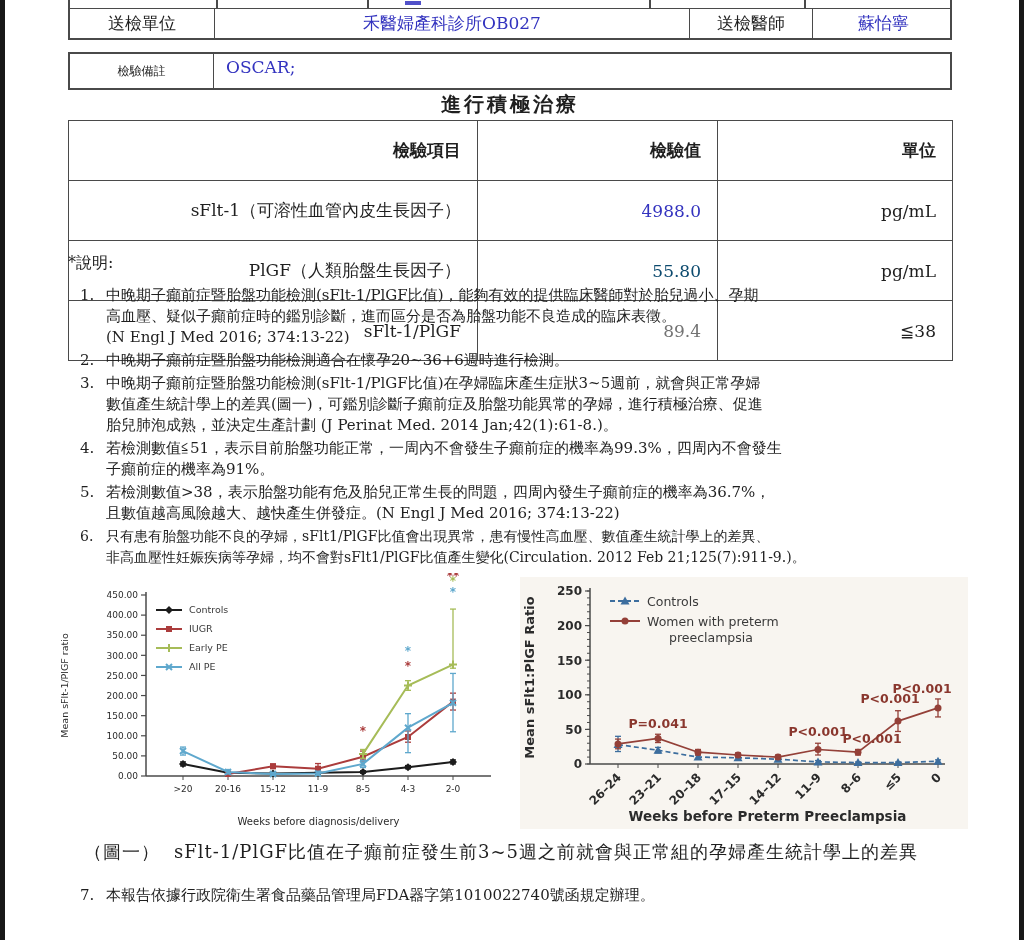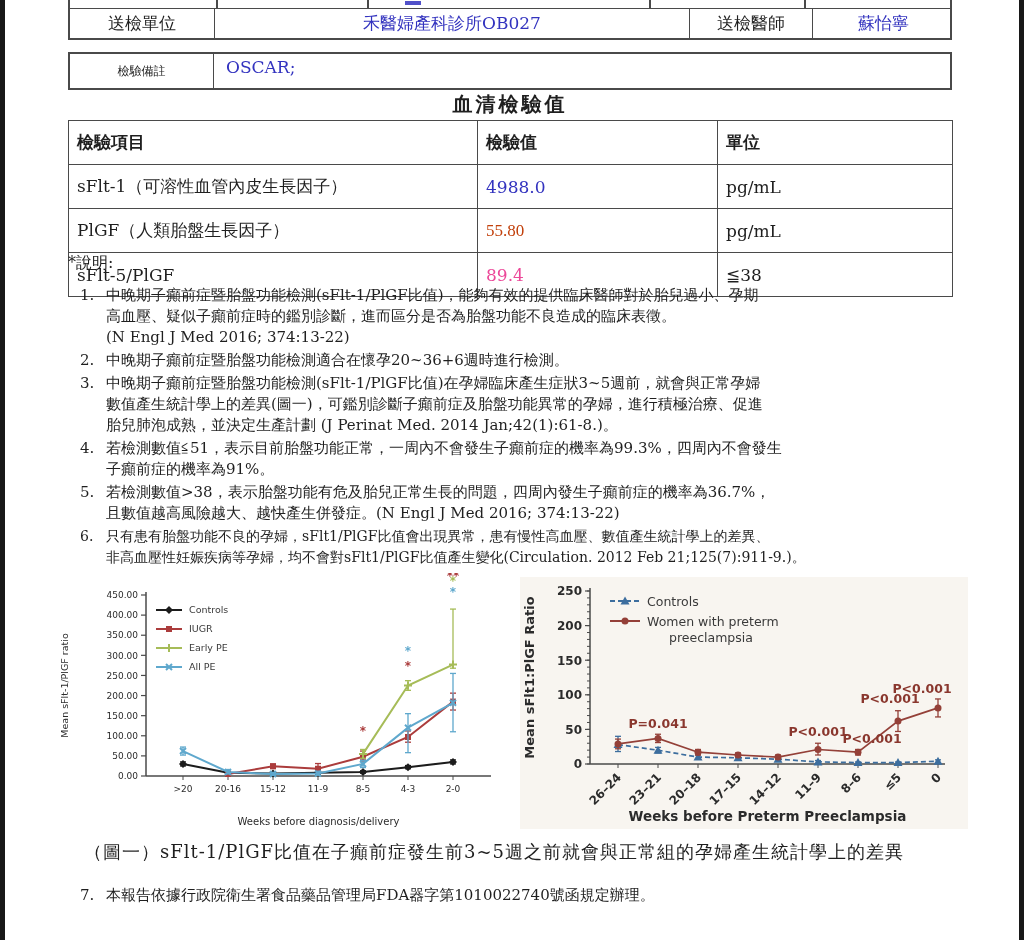--- a/index.html
+++ b/index.html
@@ -26,35 +26,35 @@
   .tbl2 .lblc{position:absolute;left:0;top:0;width:144px;height:100%;display:flex;align-items:center;justify-content:center;
               font-size:12px;border-right:1.5px solid #4a4a4a;box-sizing:border-box;}
   .tbl2 .valc{position:absolute;left:156px;top:3px;font-size:17px;color:var(--blue);}
 
   .serum-title{position:absolute;left:68px;top:91px;width:884px;text-align:center;
                font-size:20px;font-weight:bold;letter-spacing:3px;}
 
   
   .tbl3-wrap{position:absolute;left:68px;top:120px;width:884px;}
   table.serum{border-collapse:collapse;width:884px;table-layout:fixed;}
-  table.serum td{border:1.7px solid #4a4a4a;height:27px;text-align:left;font-size:17px;padding:8px;}
+  table.serum td{border:1.7px solid #4a4a4a;height:27px;text-align:right;font-size:17px;padding:16px;}
   table.serum tr.hdr td{font-weight:600;}
 
   
   .notes{position:absolute;left:66px;top:252px;width:906px;font-size:15px;line-height:21px;}
   .notes .heading{font-size:16px;padding-left:2px;margin-bottom:12px;}
   .note-item{display:flex;margin-bottom:2px;}
   .note-item .num{width:26px;flex:0 0 26px;padding-left:14px;}
   .note-item.small{font-size:14px;line-height:21px;}
 
   
   #chart-left{position:absolute;left:56px;top:573px;}
   #chart-right{position:absolute;left:520px;top:577px;}
 
-  .fig-caption{position:absolute;left:84px;top:840px;font-size:18px;letter-spacing:1px;display:flex;white-space:nowrap;}
+  .fig-caption{position:absolute;left:84px;top:840px;font-size:18px;letter-spacing:1px;display:flex;gap:14px;white-space:nowrap;}
   .note7{position:absolute;left:68px;top:886px;font-size:15px;display:flex;}
   .note7 .num{width:26px;flex:0 0 26px;padding-left:12px;}
 </style>
 </head>
 <body>
 
 <div class="page">
   <div class="edge left"></div>
   <div class="edge right"></div>
 
@@ -72,47 +72,47 @@
       <div class="cell bl" style="left:619px;width:123px">送檢醫師</div>
       <div class="cell bl blue" style="left:742px;width:142px">蘇怡寧</div>
     </div>
   </div>
 
   <div class="tbl2">
     <div class="lblc">檢驗備註</div>
     <div class="valc">OSCAR;</div>
   </div>
 
-  <div class="serum-title">血清檢驗值</div>
+  <div class="serum-title">進行積極治療</div>
   <div class="tbl3-wrap">
     <table class="serum">
       <colgroup>
           <col style="width:409px">
           <col style="width:240px">
           <col style="width:235px">
         </colgroup>
       <tbody>
           <tr class="hdr">
         <td>檢驗項目</td>
         <td>檢驗值</td>
         <td>單位</td>
       </tr>
       <tr>
         <td>sFlt-1（可溶性血管內皮生長因子）</td>
         <td style="color: rgb(51, 51, 191);">4988.0</td>
         <td>pg/mL</td>
       </tr>
       <tr>
         <td>PlGF（人類胎盤生長因子）</td>
-        <td style="color: #c2410c; font-family: Liberation Serif, serif;">55.80</td>
+        <td style="color: #0c4a6e;">55.80</td>
         <td>pg/mL</td>
       </tr>
       <tr>
-        <td>sFlt-5/PlGF</td>
-        <td style="color: #ec4899;">89.4</td>
+        <td>sFlt-1/PlGF</td>
+        <td style="color: #737373;">89.4</td>
         <td>≦38</td>
       </tr>
     </tbody>
       </table>
   </div>
 
   <div class="notes">
     <div class="heading">*說明:</div>
     <div class="note-item">
       <span class="num">1.</span>

